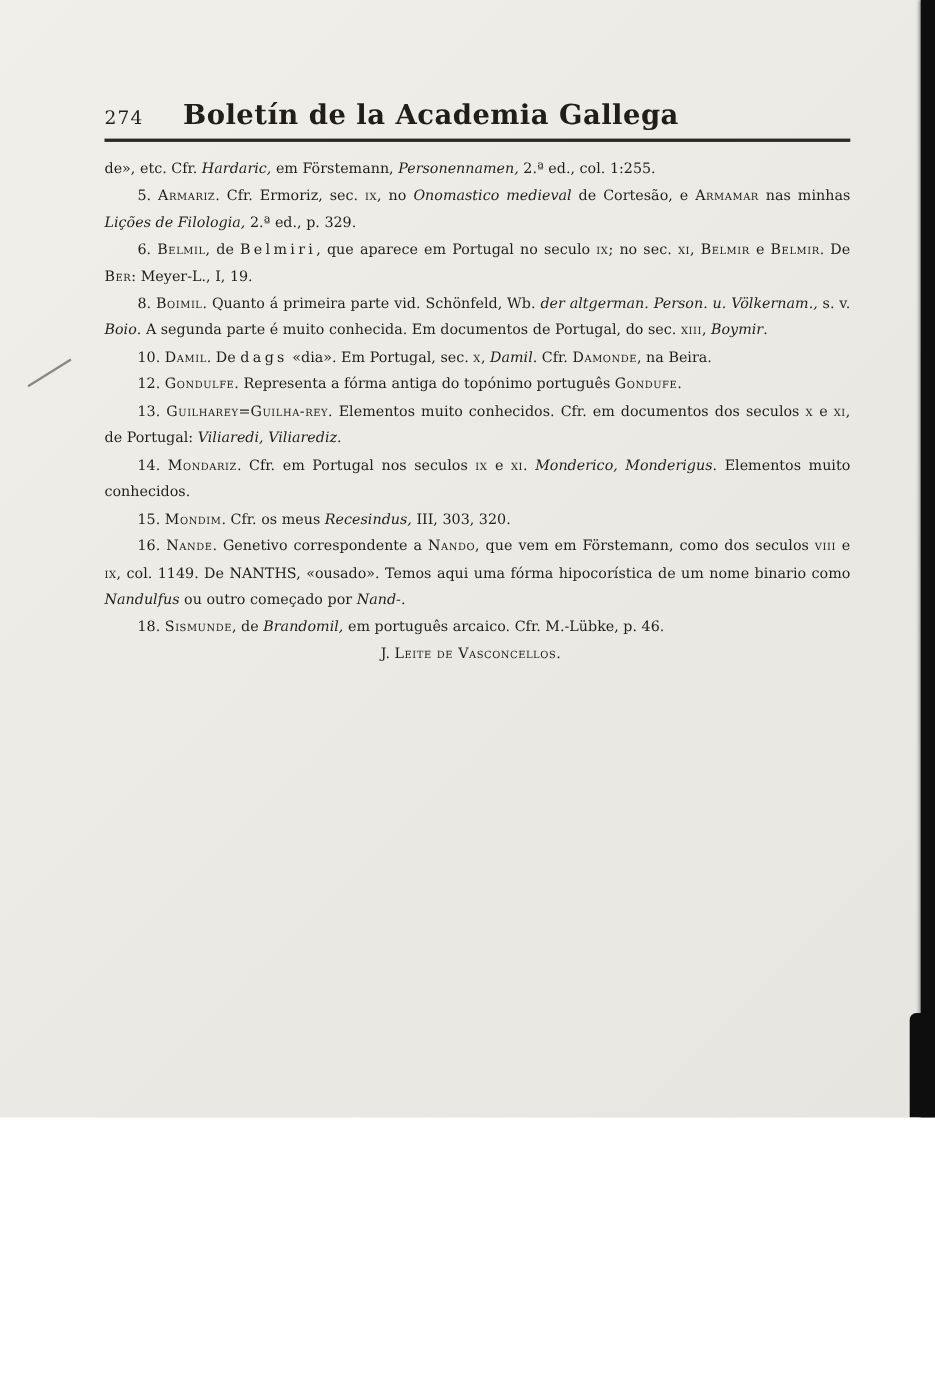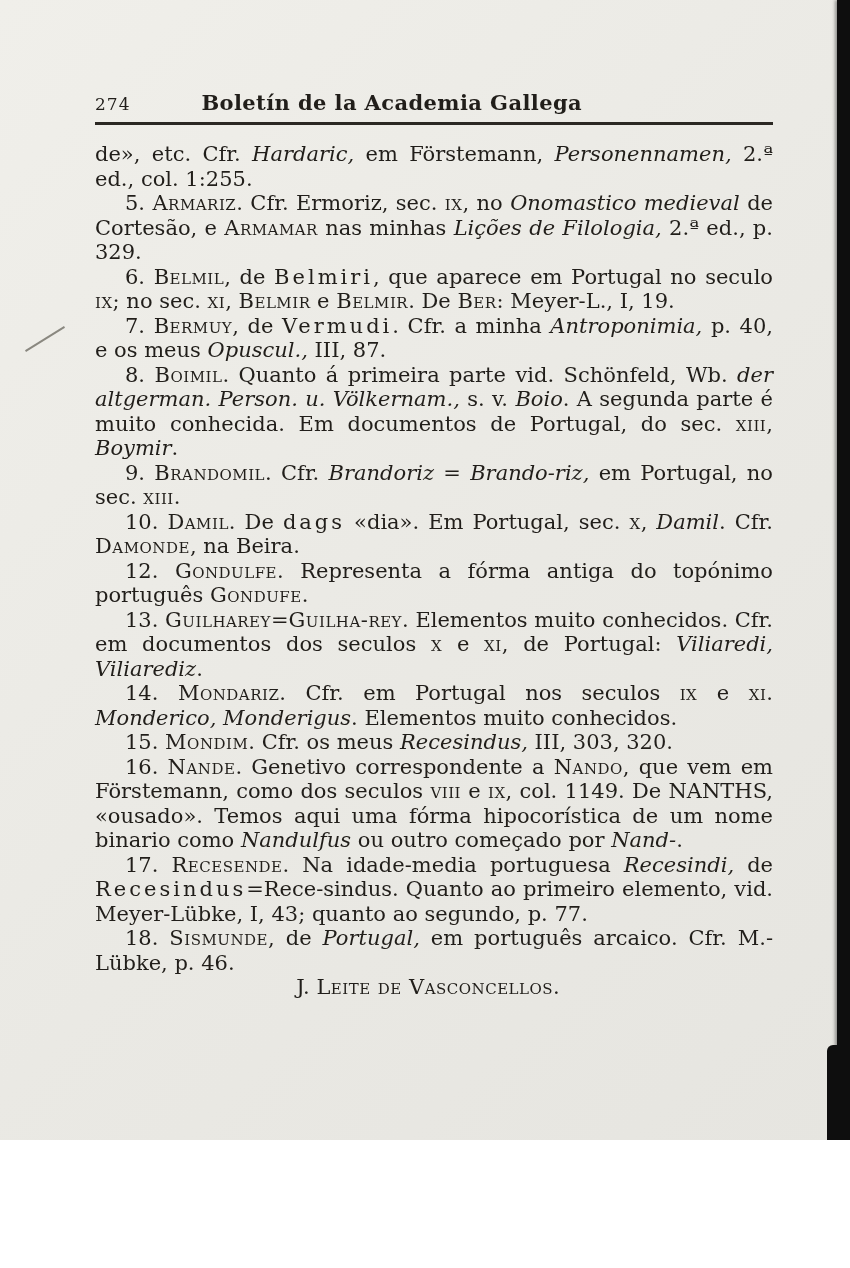--- a/index.html
+++ b/index.html
@@ -1,19 +1,19 @@
 <!DOCTYPE html>
 <html><head>
 <meta charset="utf-8">
 <style>
   html, body { margin: 0; padding: 0; }
   .page {
     position: relative;
     width: 850px;
-    height: 1140px;
+    height: 1016px;
     background: linear-gradient(135deg, #f0efea 0%, #eae9e4 55%, #e6e5e0 100%);
     font-family: "DejaVu Serif", "Liberation Serif", serif;
     color: #211e1a;
     overflow: hidden;
   }
   
   .scan-bar {
     position: absolute;
     right: 0; top: 0;
     width: 13px; height: 100%;
@@ -45,30 +45,30 @@
     padding-bottom: 7px;
   }
   .page-number {
     font-size: 17px;
     letter-spacing: 1px;
   }
   .journal-title {
     flex: 1;
     text-align: center;
     font-weight: bold;
-    font-size: 21px;
+    font-size: 25px;
     letter-spacing: .4px;
     transform: translateX(-60px);
   }
   
   .body-text {
     position: absolute;
     left: 95px; top: 142px;
     width: 678px;
-    font-size: 21px;
+    font-size: 13px;
     line-height: 24.5px;
     text-align: justify;
   }
   .body-text p { margin: 0; }
   .body-text p.indent { text-indent: 30px; }
   .i  { font-style: italic; }
   .sc { font-variant: small-caps; letter-spacing: .5px; margin-top: 20px; }
   .sp { letter-spacing: 3px; }
   .signature {
     text-align: center;
@@ -94,27 +94,24 @@
   <div class="header">
     <span class="page-number">274</span>
     <span class="journal-title">Boletín de la Academia Gallega</span>
   </div>
 
   <div class="body-text">
 
     <p><span>de», etc. Cfr. </span><span class="i">Hardaric,</span><span> em Förstemann, </span><span class="i">Personennamen,</span><span> 2.ª ed., col. 1:255.</span></p>
       <p class="indent"><span>5. </span><span class="sc">Armariz</span><span>. Cfr. Ermoriz, sec. </span><span class="sc">ix</span><span>, no </span><span class="i">Onomastico medieval</span><span> de Cortesão, e </span><span class="sc">Armamar</span><span> nas minhas </span><span class="i">Lições de Filologia,</span><span> 2.ª ed., p. 329.</span></p>
       <p class="indent"><span>6. </span><span class="sc">Belmil</span><span>, de </span><span class="sp">Belmiri</span><span>, que aparece em Portugal no seculo </span><span class="sc">ix</span><span>; no sec. </span><span class="sc">xi</span><span>, </span><span class="sc">Belmir</span><span> e </span><span class="sc">Belmir</span><span>. De </span><span class="sc">Ber</span><span>: Meyer-L., I, 19.</span></p>
-      <p class="indent"><span>7. </span><span class="sc">Bermuy</span><span>, de </span><span class="sp">Vermudi</span><span>. Cfr. a minha </span><span class="i">Antroponimia,</span><span> p. 40, e os meus </span><span class="i">Opuscul.,</span><span> III, 87.</span></p>
       <p class="indent"><span>8. </span><span class="sc">Boimil</span><span>. Quanto á primeira parte vid. Schönfeld, Wb. </span><span class="i">der altgerman. Person. u. Völkernam.,</span><span> s. v. </span><span class="i">Boio</span><span>. A segunda parte é muito conhecida. Em documentos de Portugal, do sec. </span><span class="sc">xiii</span><span>, </span><span class="i">Boymir</span><span>.</span></p>
-      <p class="indent"><span>9. </span><span class="sc">Brandomil</span><span>. Cfr. </span><span class="i">Brandoriz = Brando-riz,</span><span> em Portugal, no sec. </span><span class="sc">xiii</span><span>.</span></p>
       <p class="indent"><span>10. </span><span class="sc">Damil</span><span>. De </span><span class="sp">dags</span><span> «dia». Em Portugal, sec. </span><span class="sc">x</span><span>, </span><span class="i">Damil</span><span>. Cfr. </span><span class="sc">Damonde</span><span>, na Beira.</span></p>
       <p class="indent"><span>12. </span><span class="sc">Gondulfe</span><span>. Representa a fórma antiga do topónimo português </span><span class="sc">Gondufe</span><span>.</span></p>
       <p class="indent"><span>13. </span><span class="sc">Guilharey</span><span>=</span><span class="sc">Guilha-rey</span><span>. Elementos muito conhecidos. Cfr. em documentos dos seculos </span><span class="sc">x</span><span> e </span><span class="sc">xi</span><span>, de Portugal: </span><span class="i">Viliaredi, Viliarediz</span><span>.</span></p>
       <p class="indent"><span>14. </span><span class="sc">Mondariz</span><span>. Cfr. em Portugal nos seculos </span><span class="sc">ix</span><span> e </span><span class="sc">xi</span><span>. </span><span class="i">Monderico, Monderigus</span><span>. Elementos muito conhecidos.</span></p>
       <p class="indent"><span>15. </span><span class="sc">Mondim</span><span>. Cfr. os meus </span><span class="i">Recesindus,</span><span> III, 303, 320.</span></p>
       <p class="indent"><span>16. </span><span class="sc">Nande</span><span>. Genetivo correspondente a </span><span class="sc">Nando</span><span>, que vem em Förstemann, como dos seculos </span><span class="sc">viii</span><span> e </span><span class="sc">ix</span><span>, col. 1149. De NANTHS, «ousado». Temos aqui uma fórma hipocorística de um nome binario como </span><span class="i">Nandulfus</span><span> ou outro começado por </span><span class="i">Nand-</span><span>.</span></p>
-      <p class="indent"><span>17. </span><span class="sc">Recesende</span><span>. Na idade-media portuguesa </span><span class="i">Recesindi,</span><span> de </span><span class="sp">Recesindus</span><span>=Rece-sindus. Quanto ao primeiro elemento, vid. Meyer-Lübke, I, 43; quanto ao segundo, p. 77.</span></p>
-      <p class="indent"><span>18. </span><span class="sc">Sismunde</span><span>, de </span><span class="i">Portugal,</span><span> em português arcaico. Cfr. M.-Lübke, p. 46.</span></p>
+      <p class="indent"><span>18. </span><span class="sc">Sismunde</span><span>, de </span><span class="i">Brandomil,</span><span> em português arcaico. Cfr. M.-Lübke, p. 46.</span></p>
       <p class="signature"><span>J. </span><span class="sc">Leite de Vasconcellos</span><span>.</span></p>
   </div>
 
 </div>
 
 </body></html>

